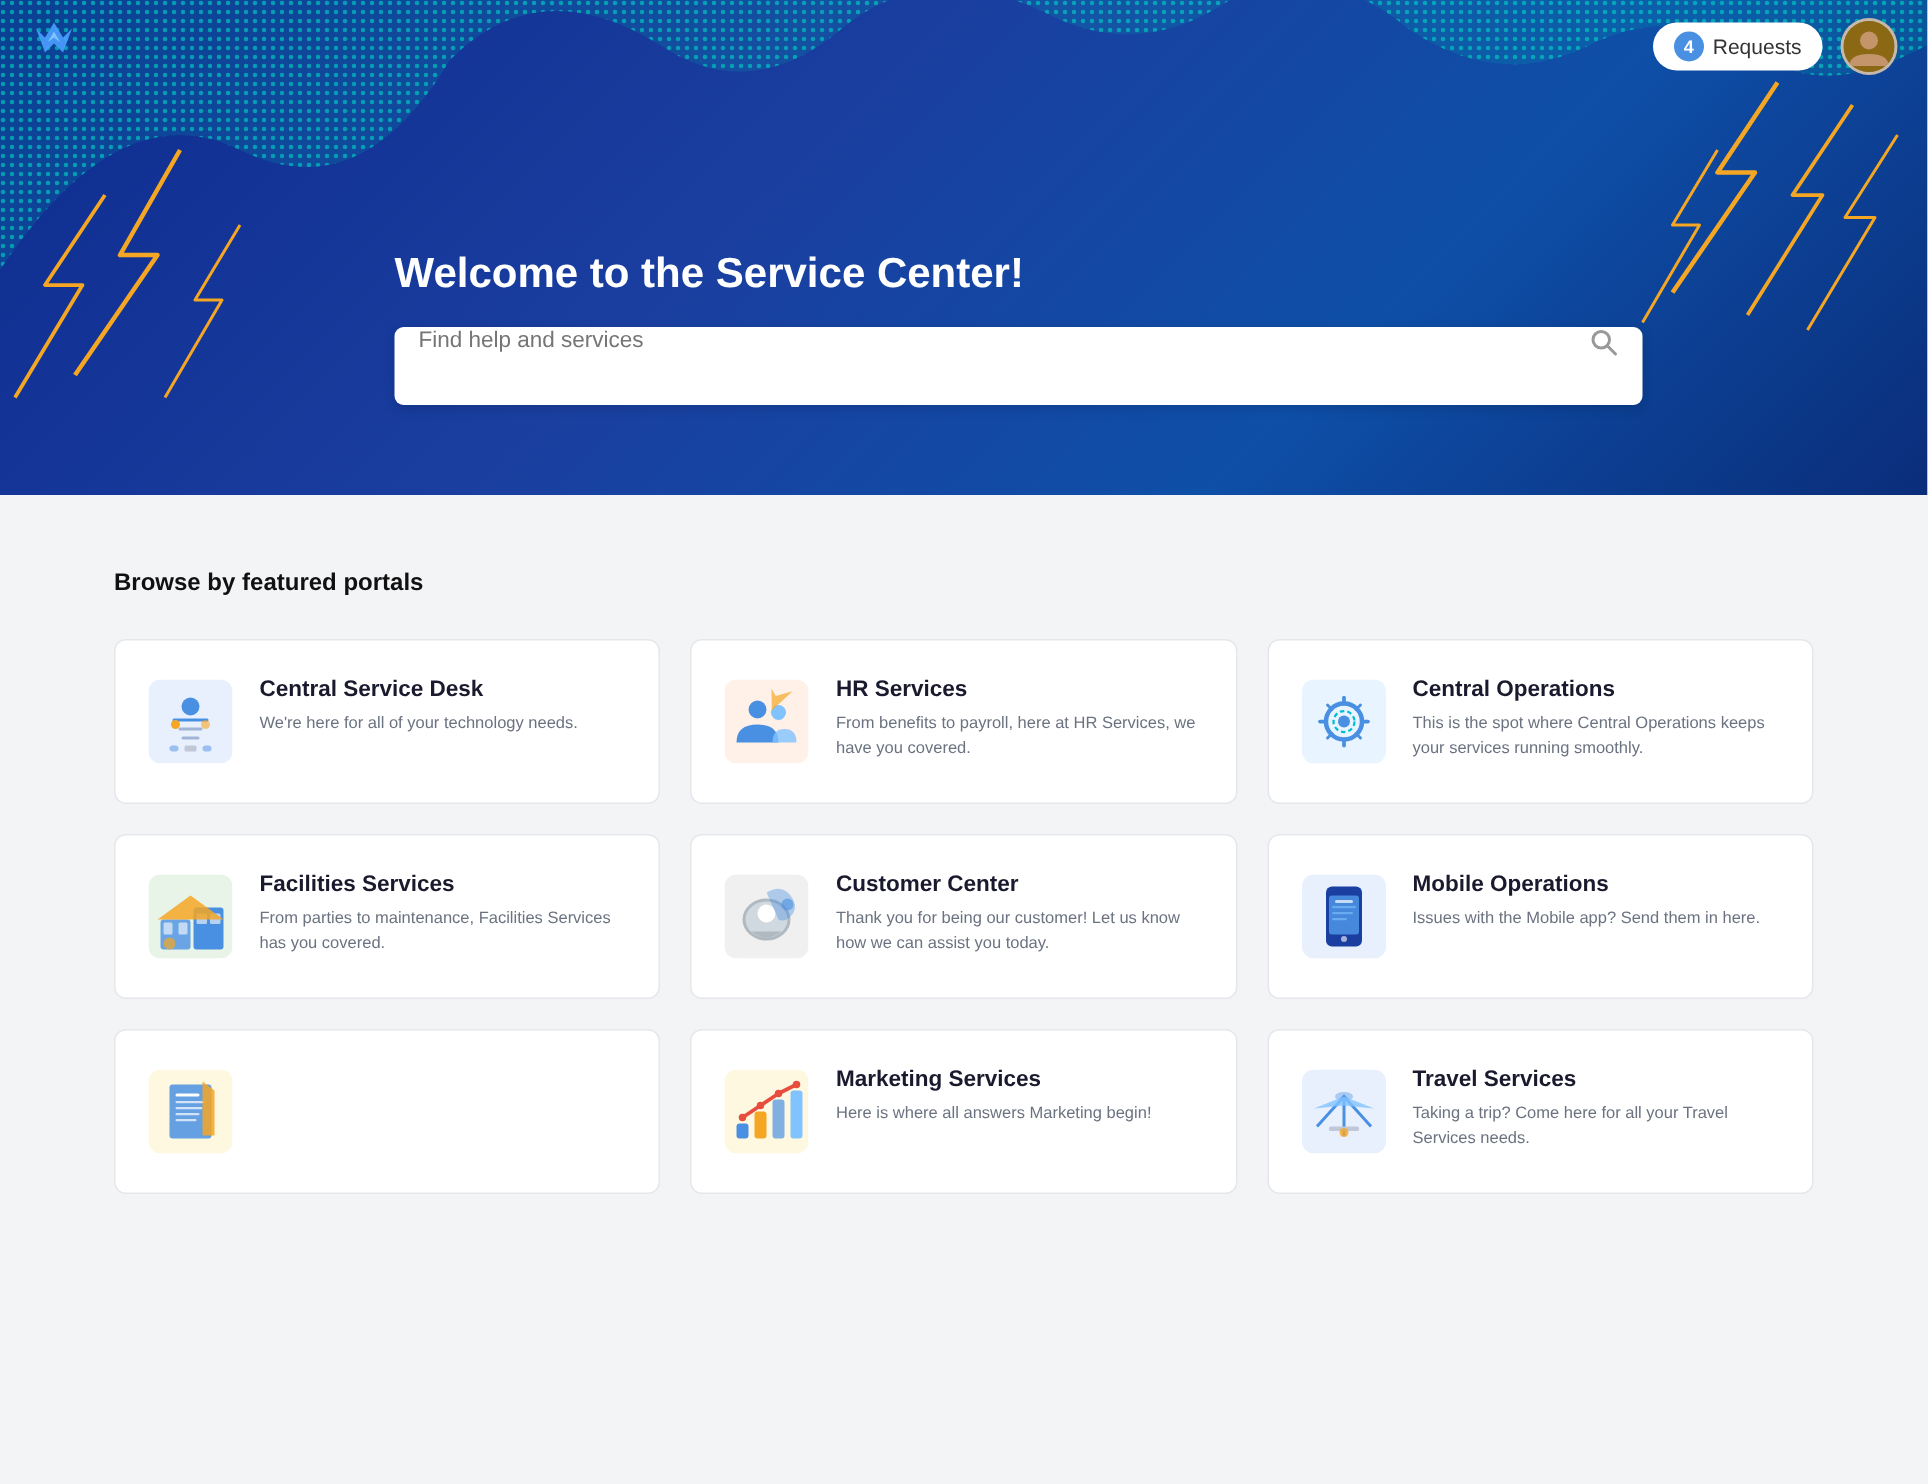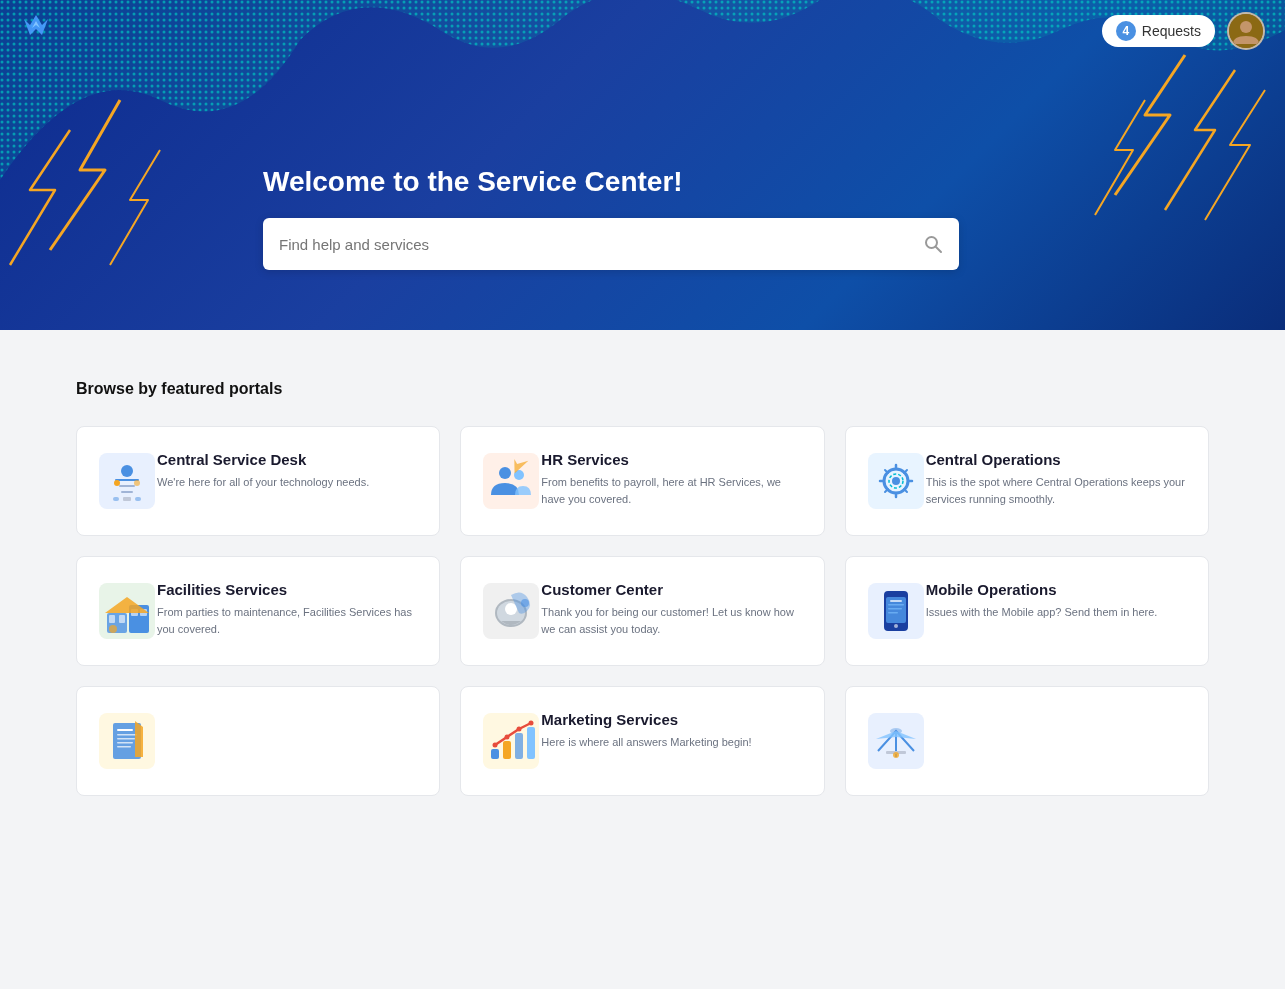--- a/index.html
+++ b/index.html
@@ -98,25 +98,25 @@
     }
 
     .hero-title {
       color: white;
       font-size: 28px;
       font-weight: 600;
       margin-bottom: 20px;
     }
 
     .search-bar {
-      width: 696px;
+      width: 832px;
       background: white;
       border-radius: 6px;
       display: flex;
-      align-items: center;
+      align-items: flex-start;
       padding: 0 16px;
       height: 52px;
       box-shadow: 0 2px 8px rgba(0,0,0,0.15);
     }
 
     .search-input {
       flex: 1;
       border: none;
       outline: none;
       font-size: 15px;
@@ -152,21 +152,21 @@
       grid-template-columns: repeat(3, 1fr);
       gap: 20px;
     }
 
     .portal-card {
       background: white;
       border-radius: 8px;
       padding: 24px 20px;
       display: flex;
       align-items: flex-start;
-      gap: 0;
+      gap: 16px;
       border: 1px solid #e5e7eb;
       cursor: pointer;
       transition: box-shadow 0.2s;
     }
 
     .portal-icon {
       width: 60px;
       height: 60px;
       flex-shrink: 0;
       display: flex;
@@ -413,15 +413,19 @@
       <svg width="56" height="56" viewBox="0 0 56 56">
             <rect width="56" height="56" rx="8" fill="#e8f0fe"></rect>
             <path d="M28 44 L28 18" stroke="#4a90e2" stroke-width="2"></path>
             <ellipse cx="28" cy="18" rx="6" ry="3" fill="#4a90e2" opacity="0.4"></ellipse>
             <path d="M10 38 L28 18 L46 38" fill="none" stroke="#4a90e2" stroke-width="2"></path>
             <rect x="18" y="38" width="20" height="3" rx="1" fill="#c0c8d8"></rect>
             <path d="M8 26 L28 18 L48 26 L28 24 Z" fill="#81c3ff" opacity="0.8"></path>
             <circle cx="28" cy="42" r="3" fill="#f5a623" opacity="0.8"></circle>
           </svg>
     </div>
+    <div class="portal-text">
+      <div class="portal-name">Travel Services</div>
+      <div class="portal-desc">Taking a trip? Come here for all your Travel Services needs.</div>
+    </div>
   </div>
     </div>
 </div>
 
 </body></html>

